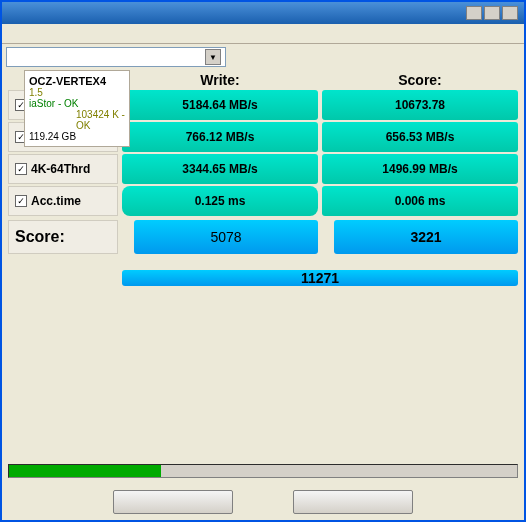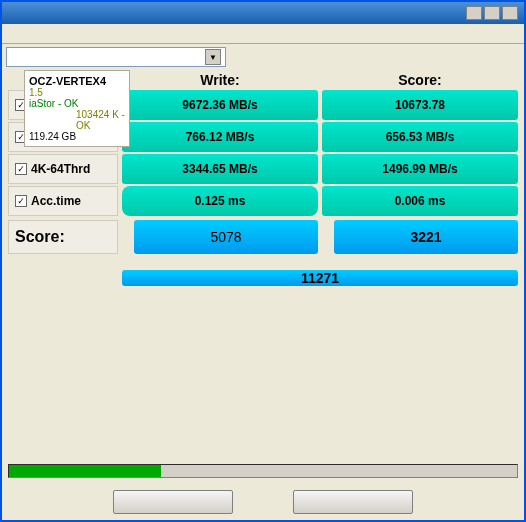--- a/index.html
+++ b/index.html
@@ -179,21 +179,21 @@
       <div style="display: flex; flex-direction: column; flex: 1 1 0%; gap: 2px;">
         <div style="display: flex; gap: 4px; align-items: flex-end; padding-left: 114px;">
     <div style="flex:1; text-align:center; font-size:14px; font-weight:bold;">Write:</div>
     <div style="flex:1; text-align:center; font-size:14px; font-weight:bold;">Score:</div>
   </div>
         <div style="display: flex; gap: 4px; height: 30px; align-items: stretch;">
       <div style="width:110px; display:flex; align-items:center; background:#f0ede4; border:1px solid #d0ccc0; padding:0 6px; flex-shrink:0; gap:4px;">
         <div style="width:12px;height:12px;border:1px solid #666;background:white;display:flex;align-items:center;justify-content:center;font-size:9px;">✓</div>
         <span style="font-weight:bold; font-size:12px;">Seq</span>
       </div>
-      <div style="flex:1; background:linear-gradient(to bottom,#00e5cc,#00c8aa); border-radius:3px; display:flex; align-items:center; justify-content:center; font-weight:bold; font-size:12px;">9672.36 MB/s</div>
+      <div style="flex:1; background:linear-gradient(to bottom,#00e5cc,#00c8aa); border-radius:3px; display:flex; align-items:center; justify-content:center; font-weight:bold; font-size:12px;">5184.64 MB/s</div>
       <div style="flex:1; background:linear-gradient(to bottom,#00e5cc,#00c8aa); border-radius:3px; display:flex; align-items:center; justify-content:center; font-weight:bold; font-size:12px;">10673.78</div>
     </div>
         <div style="display: flex; gap: 4px; height: 30px; align-items: stretch;">
       <div style="width:110px; display:flex; align-items:center; background:#f0ede4; border:1px solid #d0ccc0; padding:0 6px; flex-shrink:0; gap:4px;">
         <div style="width:12px;height:12px;border:1px solid #666;background:white;display:flex;align-items:center;justify-content:center;font-size:9px;">✓</div>
         <span style="font-weight:bold; font-size:12px;">7K</span>
       </div>
       <div style="flex:1; background:linear-gradient(to bottom,#00e5cc,#00c8aa); border-radius:3px; display:flex; align-items:center; justify-content:center; font-weight:bold; font-size:12px;">766.12 MB/s</div>
       <div style="flex:1; background:linear-gradient(to bottom,#00e5cc,#00c8aa); border-radius:3px; display:flex; align-items:center; justify-content:center; font-weight:bold; font-size:12px;">656.53 MB/s</div>
     </div>

